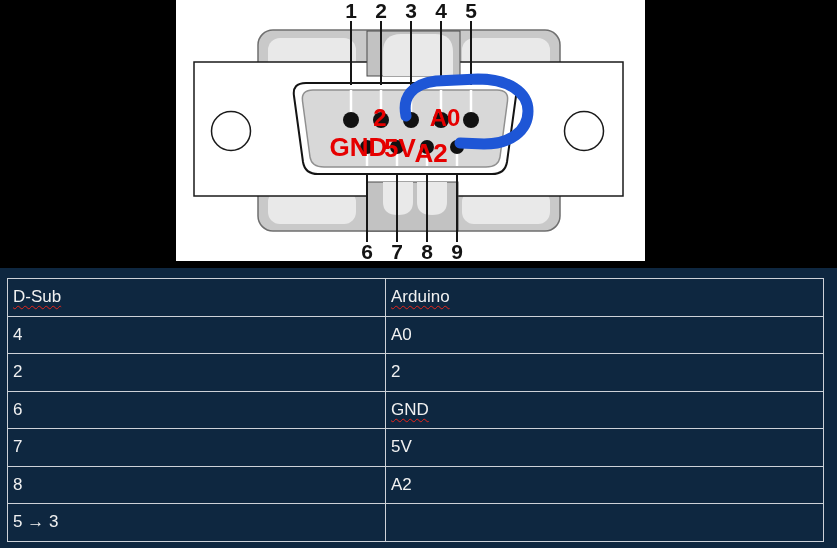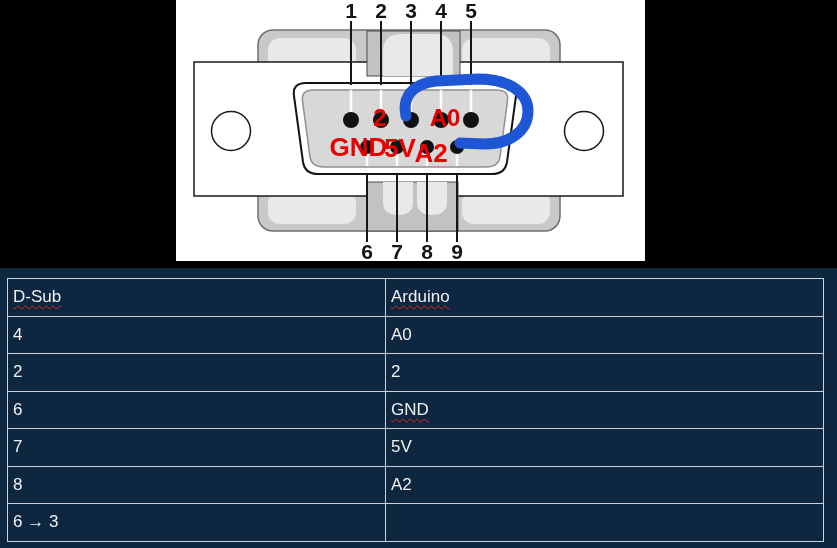--- a/index.html
+++ b/index.html
@@ -159,18 +159,18 @@
       </tr>
       <tr>
         <td><span>7</span></td>
         <td><span>5V</span></td>
       </tr>
       <tr>
         <td><span>8</span></td>
         <td><span>A2</span></td>
       </tr>
       <tr>
-        <td><span>6 → 3</span></td>
+        <td><span>5 → 3</span></td>
         <td><span></span></td>
       </tr>
     </tbody>
   </table>
 </div>
 
 </body></html>

